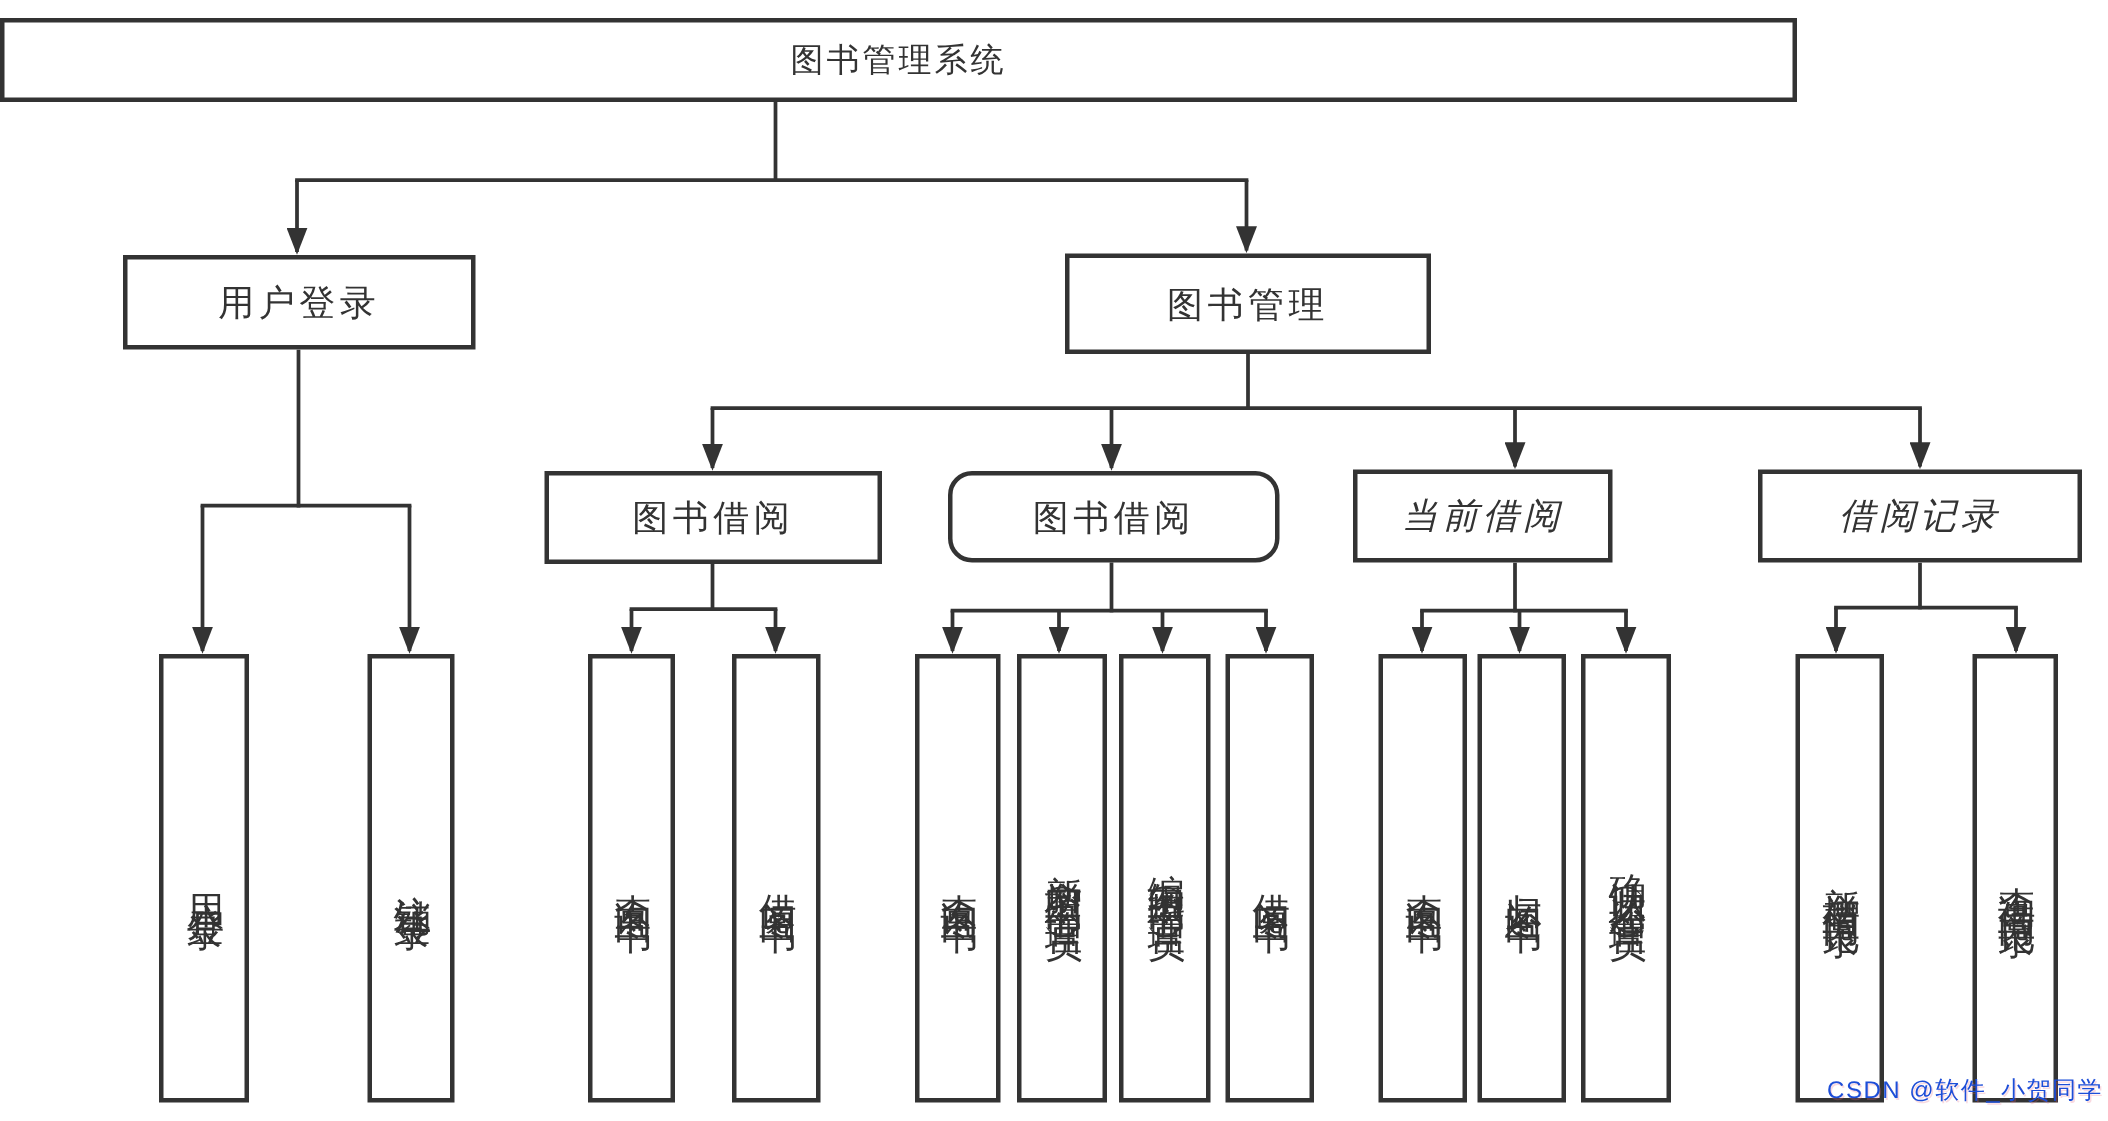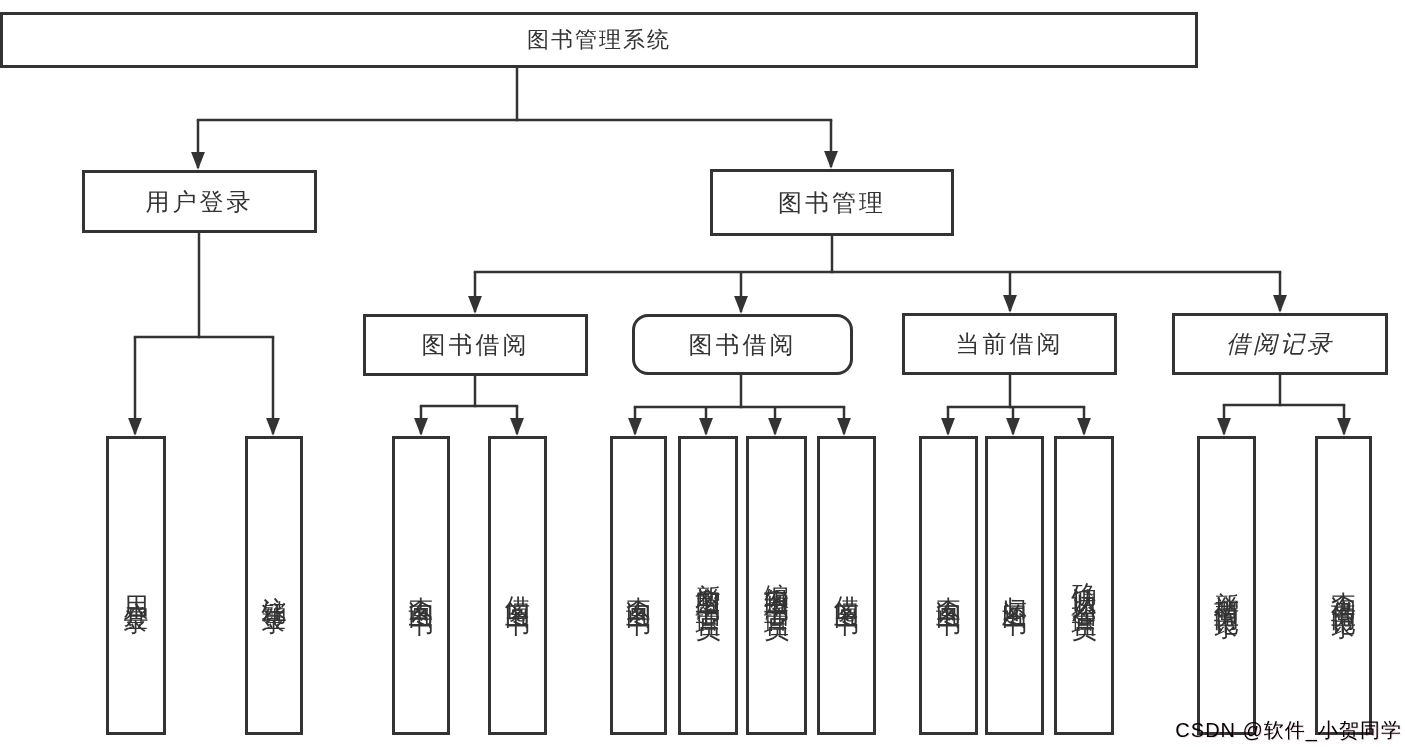--- a/index.html
+++ b/index.html
@@ -17,38 +17,38 @@
     writing-mode:vertical-rl;
     font-size:25px;letter-spacing:5px;line-height:1;
     white-space:nowrap;
   }
   
   .b-root {left:0; top:12px; width:1198px;height:56px;}
   .b-l2-0 {left:82px; top:170px;width:235px; height:63px;}
   .b-l2-1 {left:710px;top:169px;width:244px; height:67px;}
   .b-l3-0 {left:363px;top:314px;width:225px; height:62px;}
   .b-l3-1 {left:632px;top:314px;width:221px; height:61px;border-radius:16px;}
-  .b-l3-2 {left:902px;top:313px;width:215px; height:62px;}
+  .b-l3-2 {left:902px;top:313px;width:173px; height:62px;font-style:italic;}
   .b-l3-3 {left:1172px;top:313px;width:216px;height:62px;font-style:italic;}
   .b-u0{left:106px; top:436px;width:60px;height:299px;}
   .b-u1{left:245px; top:436px;width:58px;height:299px;}
   .b-n0{left:392px; top:436px;width:58px;height:299px;}
   .b-n1{left:488px; top:436px;width:59px;height:299px;}
   .b-j0{left:610px; top:436px;width:57px;height:299px;}
   .b-j1{left:678px; top:436px;width:60px;height:299px;}
   .b-j2{left:746px; top:436px;width:61px;height:299px;}
   .b-j3{left:817px; top:436px;width:59px;height:299px;}
   .b-c0{left:919px; top:436px;width:59px;height:299px;}
   .b-c1{left:985px; top:436px;width:59px;height:299px;}
   .b-c2{left:1054px;top:436px;width:60px;height:299px;}
   .b-r0{left:1197px;top:436px;width:59px;height:299px;}
   .b-r1{left:1315px;top:436px;width:57px;height:299px;}
   .watermark{
     position:absolute;right:3px;top:717px;
-    font-size:20px;color:#000000;letter-spacing:1px;
+    font-size:16px;color:#1d4ed8;letter-spacing:1px;
     text-shadow:1px 1px 0 rgba(233,105,130,0.25);
     white-space:nowrap;z-index:5;
   }
 </style>
 </head>
 <body>
 
 <div class="canvas">
 
   <svg class="wires" viewBox="0 0 1405 747" xmlns="http://www.w3.org/2000/svg">

